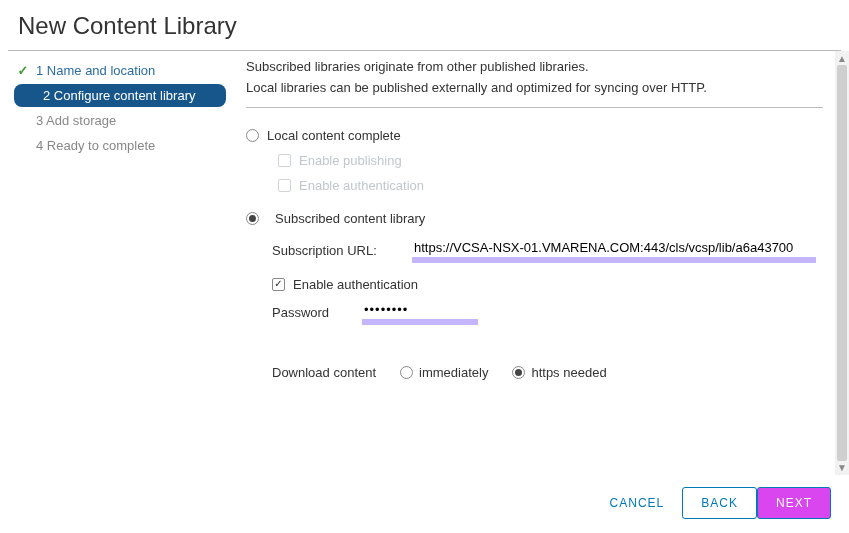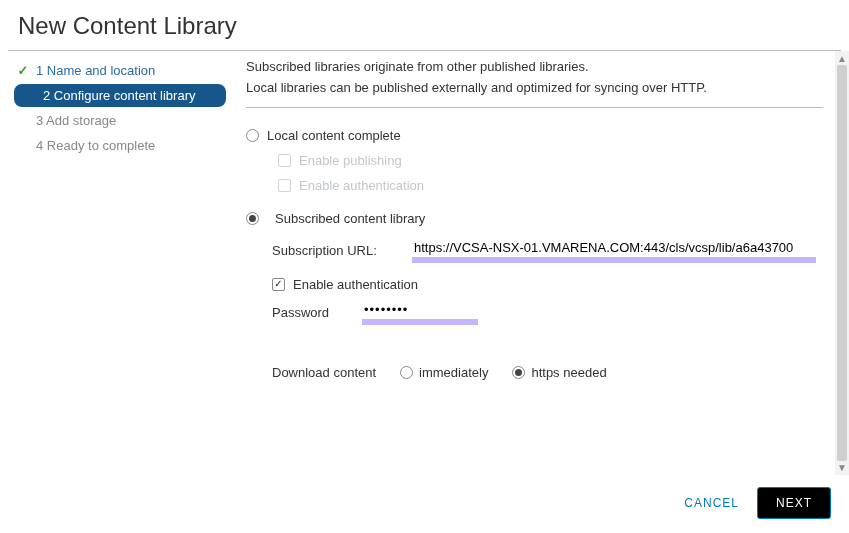--- a/index.html
+++ b/index.html
@@ -200,21 +200,21 @@
     background: transparent;
     border: none;
   }
   .btn-outline {
     color: #0079b8;
     background: #fff;
     border: 1px solid #0079b8;
   }
   .btn-primary {
     color: #fff;
-    background: #000000;
+    background: #d946ef;
     border: 1px solid #0079b8;
   }
 </style>
 </head>
 <body>
 
 <div class="dialog">
 
   <div class="dialog-title">New Content Library</div>
   <hr class="hr-top">
@@ -300,16 +300,17 @@
     <div class="fake-scrollbar">
       <span class="arrow up">▲</span>
       <div class="thumb"></div>
       <span class="arrow down">▼</span>
     </div>
 
   </div>
 
   <div class="footer">
     <button class="btn btn-text">CANCEL</button>
+    <button class="btn btn-outline">BACK</button>
     <button class="btn btn-primary">NEXT</button>
   </div>
 
 </div>
 
 </body></html>

